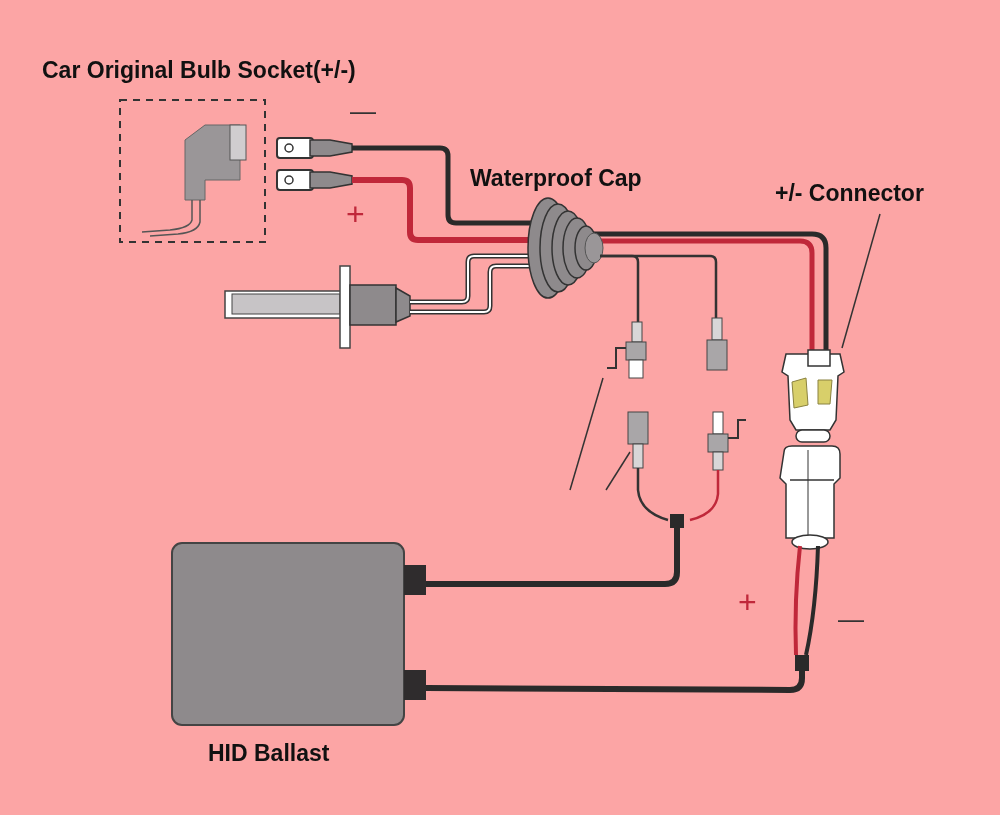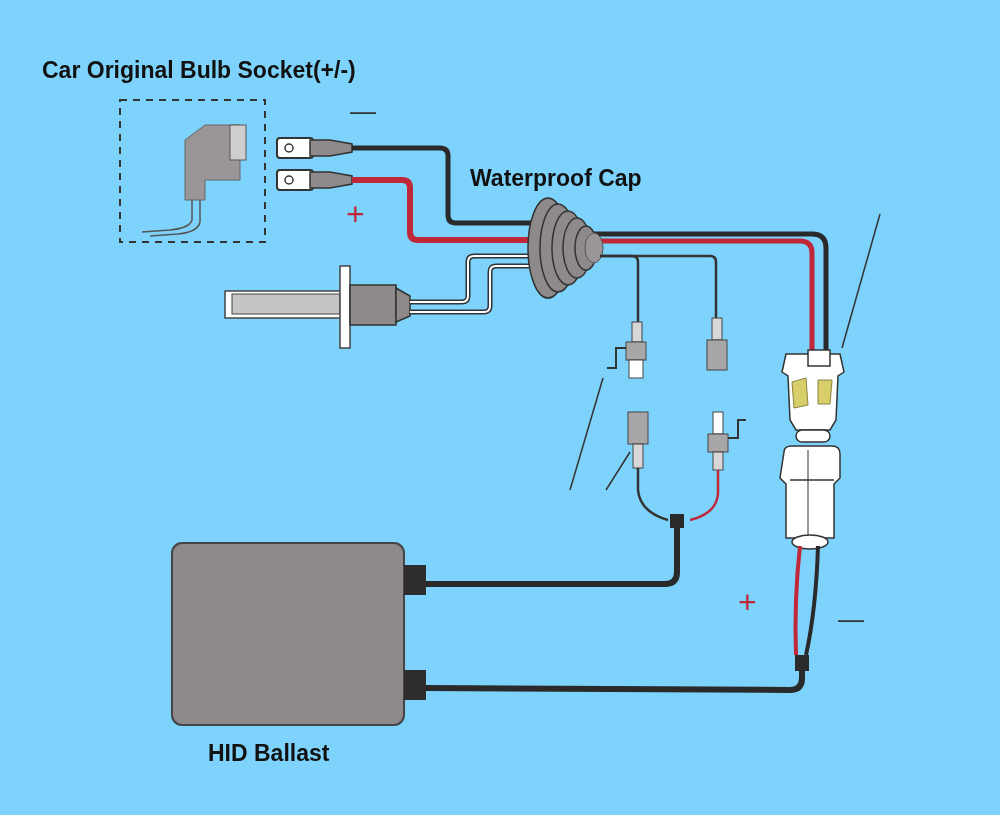--- a/index.html
+++ b/index.html
@@ -1,16 +1,16 @@
 <!DOCTYPE html>
 <html><head>
   <meta charset="utf-8">
   <style>
     html, body { margin: 0; padding: 0; background: #ffffff; }
-    #stage { position: relative; width: 1000px; height: 815px; overflow: hidden; background: #7dd3fc; }
+    #stage { position: relative; width: 1000px; height: 815px; overflow: hidden; background: #fca5a5; }
     svg { position: absolute; left: 0; top: 0; }
     .lbl { position: absolute; font-family: "Liberation Sans", sans-serif; font-weight: bold; color: #111; white-space: nowrap; }
     .sign { position: absolute; font-family: "Liberation Sans", sans-serif; font-weight: normal; white-space: nowrap; line-height: 1; }
   </style>
 </head>
 <body>
 
 <div id="stage">
 
   <svg width="1000" height="815" viewBox="0 0 1000 815">
@@ -118,19 +118,20 @@
       <rect x="404" y="670" width="22" height="30" fill="#2f2c2d"></rect>
     </g>
 
     <line x1="880" y1="214" x2="842" y2="348" stroke="#333" stroke-width="1.5"></line>
     <line x1="603" y1="378" x2="570" y2="490" stroke="#333" stroke-width="1.5"></line>
     <line x1="630" y1="452" x2="606" y2="490" stroke="#333" stroke-width="1.5"></line>
   </svg>
 
   <div class="lbl" style="left:42px; top:57px; font-size:23px;">Car Original Bulb Socket(+/-)</div>
   <div class="lbl" style="left:470px; top:165px; font-size:23px;text-align:right;">Waterproof Cap</div>
+  <div class="lbl" style="left:775px; top:180px; font-size:23px;">+/- Connector</div>
   <div class="lbl" style="left:208px; top:740px; font-size:23px;">HID Ballast</div>
 
   <div class="sign" style="left:350px; top:98px; font-size:26px; color:#333;">—</div>
   <div class="sign" style="left:346px; top:198px; font-size:32px; color:#c0283a;">+</div>
   <div class="sign" style="left:738px; top:586px; font-size:32px; color:#c0283a;">+</div>
   <div class="sign" style="left:838px; top:606px; font-size:26px; color:#333;">—</div>
 </div>
 
 </body></html>

